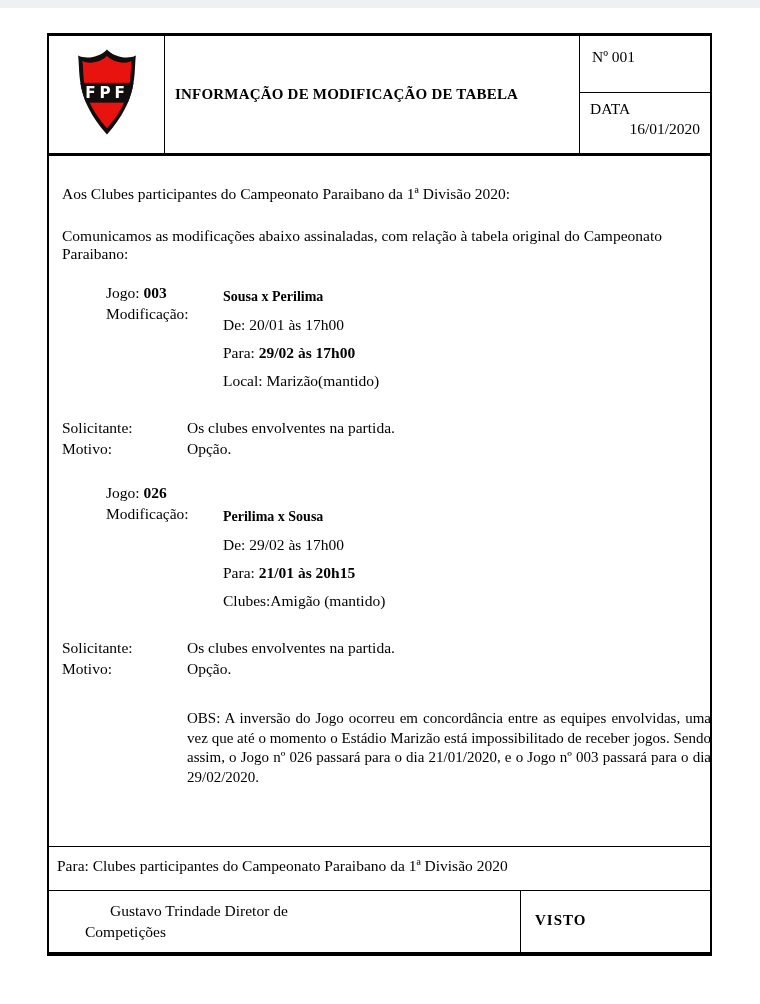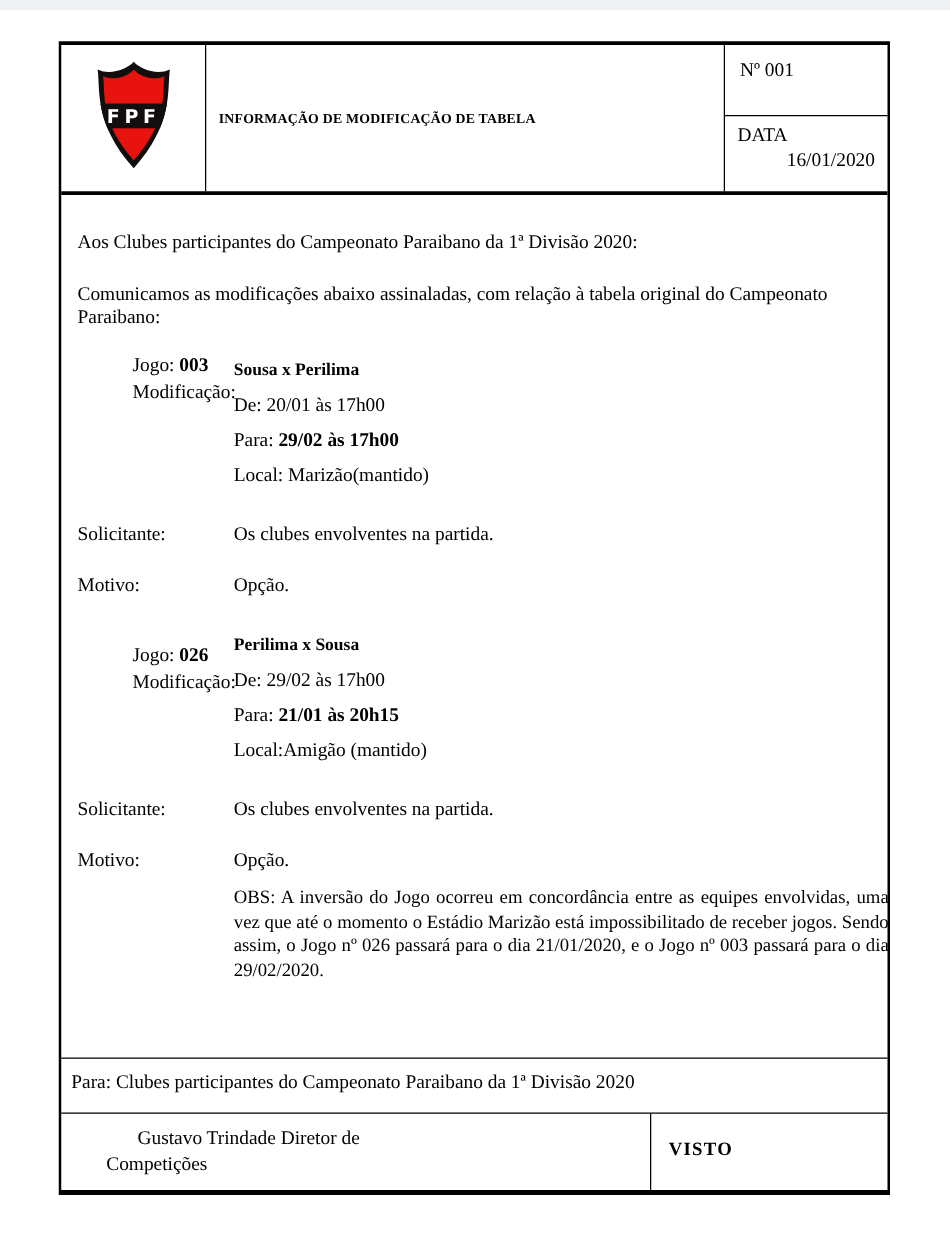--- a/index.html
+++ b/index.html
@@ -16,36 +16,36 @@
     border:2px solid #000; border-top-width:3px; border-bottom-width:4px;
     background:#fff;
   }
 
   
   .hdr { display:flex; height:120px; border-bottom:3px solid #000; }
   .hdr-logo-cell { width:116px; border-right:1px solid #000; text-align:center; }
   .hdr-logo-cell svg { display:block; margin:10px auto 0; }
   .hdr-title-cell {
     flex:1; border-right:1px solid #000; display:flex; align-items:center;
-    padding-left:10px; font-weight:bold; font-size:11px; letter-spacing:.2px;
+    padding-left:10px; font-weight:bold; font-size:15px; letter-spacing:.2px;
   }
   .hdr-meta-cell { width:130px; display:flex; flex-direction:column; font-size:15.5px; }
   .hdr-meta-top { height:57px; border-bottom:1px solid #000; padding:12px 0 0 12px; }
   .hdr-meta-bottom { flex:1; padding:7px 10px 0 10px; }
   .hdr-date-value { text-align:right; margin-top:2px; }
 
   
   .body { position:relative; height:690px; font-size:15.5px; }
   .abs { position:absolute; }
   .lblcol { left:13px; line-height:21px;margin-left:44px; }
   .valcol { left:138px; }
   .match-name { font-weight:bold; font-size:14px; }
-  .vline { line-height:28px; height:28px; }
+  .vline { line-height:28px; height:28px;margin-left:36px; }
   .b { font-weight:bold; }
-  .sol-grid { left:13px; display:grid; grid-template-columns:125px auto; row-gap:20px; line-height:21px; }
+  .sol-grid { left:13px; display:grid; grid-template-columns:125px auto; row-gap:0; line-height:21px; }
   .obs {
     left:138px; width:524px; text-align:justify; font-size:15px; line-height:19.5px;
   }
 
   
   .para-row { height:44px; border-top:1px solid #000; padding:10px 0 0 8px; font-size:15.5px; }
 
   
   .footer-row { display:flex; height:62px; border-top:1px solid #000; }
   .footer-left { width:472px; border-right:1px solid #000; padding-top:9px; font-size:15.5px; line-height:21px; }
@@ -101,29 +101,29 @@
         <div class="vline"><span>Para: </span><span class="b">29/02 às 17h00</span></div>
         <div class="vline">Local: Marizão(mantido)</div>
       </div>
       <div class="abs sol-grid" style="top:261px;">
         <div>Solicitante:</div>
         <div>Os clubes envolventes na partida.</div>
         <div>Motivo:</div>
         <div>Opção.</div>
       </div>
 
-      <div class="abs lblcol" style="top:358px;">
+      <div class="abs lblcol" style="top:326px;">
         <div><span>Jogo: </span><span class="b">026</span></div>
         <div>Modificação:</div>
       </div>
       <div class="abs valcol" style="top:347px;">
         <div class="vline match-name">Perilima x Sousa</div>
         <div class="vline">De: 29/02 às 17h00</div>
         <div class="vline"><span>Para: </span><span class="b">21/01 às 20h15</span></div>
-        <div class="vline">Local:Amigão (mantido)</div>
+        <div class="vline">Clubes:Amigão (mantido)</div>
       </div>
       <div class="abs sol-grid" style="top:481px;">
         <div>Solicitante:</div>
         <div>Os clubes envolventes na partida.</div>
         <div>Motivo:</div>
         <div>Opção.</div>
       </div>
 
       <div class="abs obs" style="top:553px;">OBS: A inversão do Jogo ocorreu em concordância entre as equipes envolvidas, uma vez que até o momento o Estádio Marizão está impossibilitado de receber jogos. Sendo assim, o Jogo nº 026 passará para o dia 21/01/2020, e o Jogo nº 003 passará para o dia 29/02/2020.</div>
     </div>

